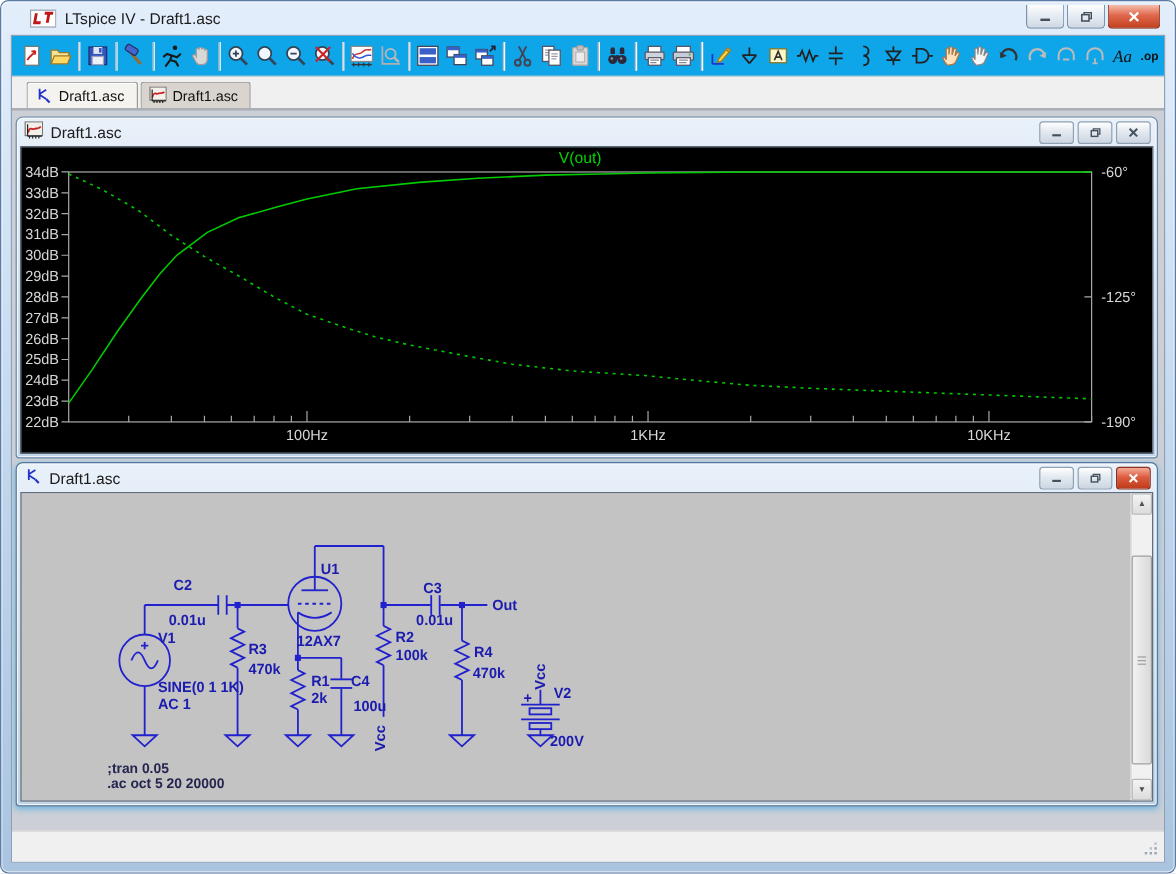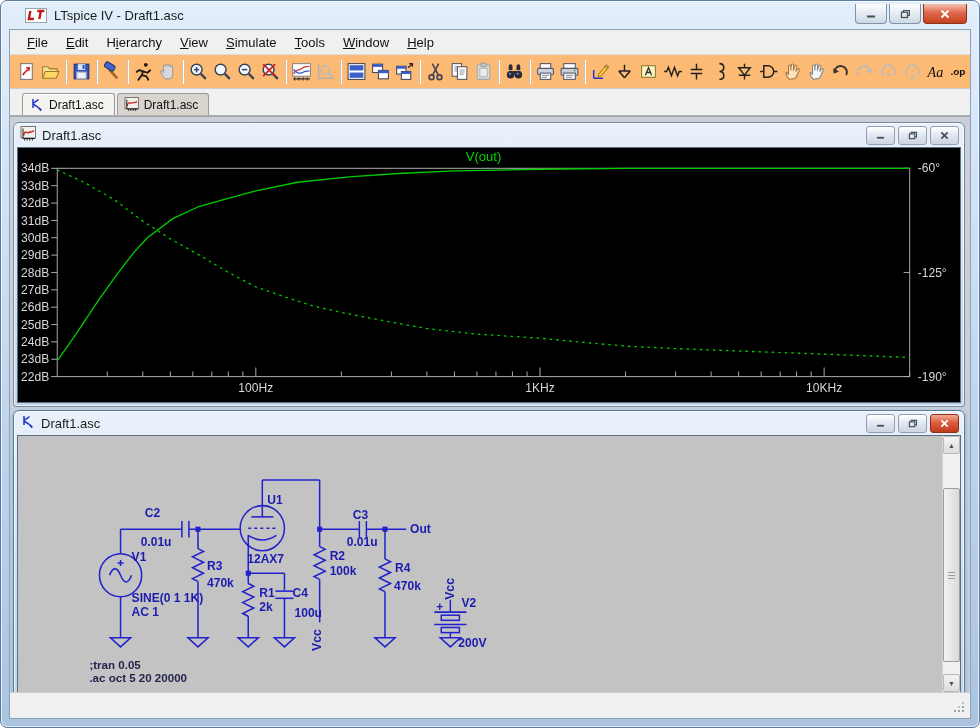--- a/index.html
+++ b/index.html
@@ -12,21 +12,21 @@
   .titlebar .title{font-size:13px;color:#1c1c1c}
   .capbtns{position:absolute;right:12px;top:3px;display:flex}
   .cb{width:30px;height:19px;border:1px solid #7e93a8;border-top:none;border-radius:0 0 4px 4px;
     background:linear-gradient(#fdfdfd,#e7edf3 45%,#cfd9e4);display:flex;align-items:center;justify-content:center;margin-left:2px;color:#44505c}
   .cb svg{display:block}
   .cb.close{width:42px;background:linear-gradient(#f6c0ae,#e0694e 45%,#c3421f);border-color:#903018;color:#fff}
   .client{position:absolute;left:8px;right:8px;top:28px;bottom:8px;background:#f0f0f0;border:1px solid #8ba1b8;display:flex;flex-direction:column}
   .menubar{height:24px;background:#f0f0f0;display:flex;align-items:center;padding:0 8px;border-bottom:1px solid #dadada;flex:none}
   .menu-item{font-size:13px;color:#111;padding:2px 9px}
   .menu-item u{text-decoration:underline}
-  .toolbar{height:33px;background:#fdba74;display:flex;align-items:center;padding:0 4px;border-bottom:1px solid #cfcfcf;flex:none}
+  .toolbar{height:33px;background:#0ea5e9;display:flex;align-items:center;padding:0 4px;border-bottom:1px solid #cfcfcf;flex:none}
   .tsep{width:1px;height:24px;background:#c2c2c2;margin:0 3px;box-shadow:1px 0 0 #fff;flex:none}
   .tbtn{width:24px;height:24px;display:flex;align-items:center;justify-content:center;flex:none}
   .tabbar{height:26px;background:#f0f0f0;border-bottom:1px solid #b0b0b0;display:flex;align-items:flex-end;padding:0 0 0 12px;flex:none}
   .tab{height:21px;border:1px solid #9a9a9a;border-bottom:none;border-radius:3px 3px 0 0;padding:0 10px 0 6px;
     display:flex;align-items:center;gap:5px;background:#d9d5cе;background:#d9d5ce;font-size:12px;color:#111;margin-right:2px}
   .tab.active{background:#f5f3ef;box-shadow:inset 0 1px 0 #fff}
   .mdi{flex:1;background:#ccd0d6;position:relative;border-top:1px solid #9aa4b0;overflow:hidden}
   .child{position:absolute;left:3px;width:944px;border:1px solid #6e8bab;border-radius:6px 6px 3px 3px;
     background:linear-gradient(#e9f1fa,#cfdfee 60%,#c2d5e8);box-shadow:inset 0 0 0 1px rgba(255,255,255,.7);
     display:flex;flex-direction:column;padding:0 3px 3px 3px}
@@ -85,30 +85,20 @@
           </svg>
         </span>
       <span class="cb close">
           <svg width="10" height="10" viewBox="0 0 10 10" stroke="currentColor">
             <path d="M1.5 1.5 L8.5 8.5 M8.5 1.5 L1.5 8.5" stroke-width="1.9"></path>
           </svg>
         </span>
     </span>
   </div>
   <div class="client">
-    <div class="menubar">
-        <span class="menu-item"><u>F</u>ile</span>
-        <span class="menu-item"><u>E</u>dit</span>
-        <span class="menu-item">H<u>i</u>erarchy</span>
-        <span class="menu-item"><u>V</u>iew</span>
-        <span class="menu-item"><u>S</u>imulate</span>
-        <span class="menu-item"><u>T</u>ools</span>
-        <span class="menu-item"><u>W</u>indow</span>
-        <span class="menu-item"><u>H</u>elp</span>
-      </div>
     <div class="toolbar">
         <span class="tbtn">
           <svg viewBox="0 0 20 20" width="21" height="21">
             <rect x="4.5" y="2.5" width="11" height="15" fill="#fff" stroke="#777"></rect>
             <path d="M6.5 13.5 C8 10 11 9.5 12.5 6.5" fill="none" stroke="#cc2222" stroke-width="1.5"></path>
             <path d="M12.9 6 l-3.2 .7 M12.9 6 l-.5 3.2" stroke="#cc2222" stroke-width="1.3" fill="none"></path>
           </svg>
         </span>
         <span class="tbtn">
           <svg viewBox="0 0 20 20" width="21" height="21">

